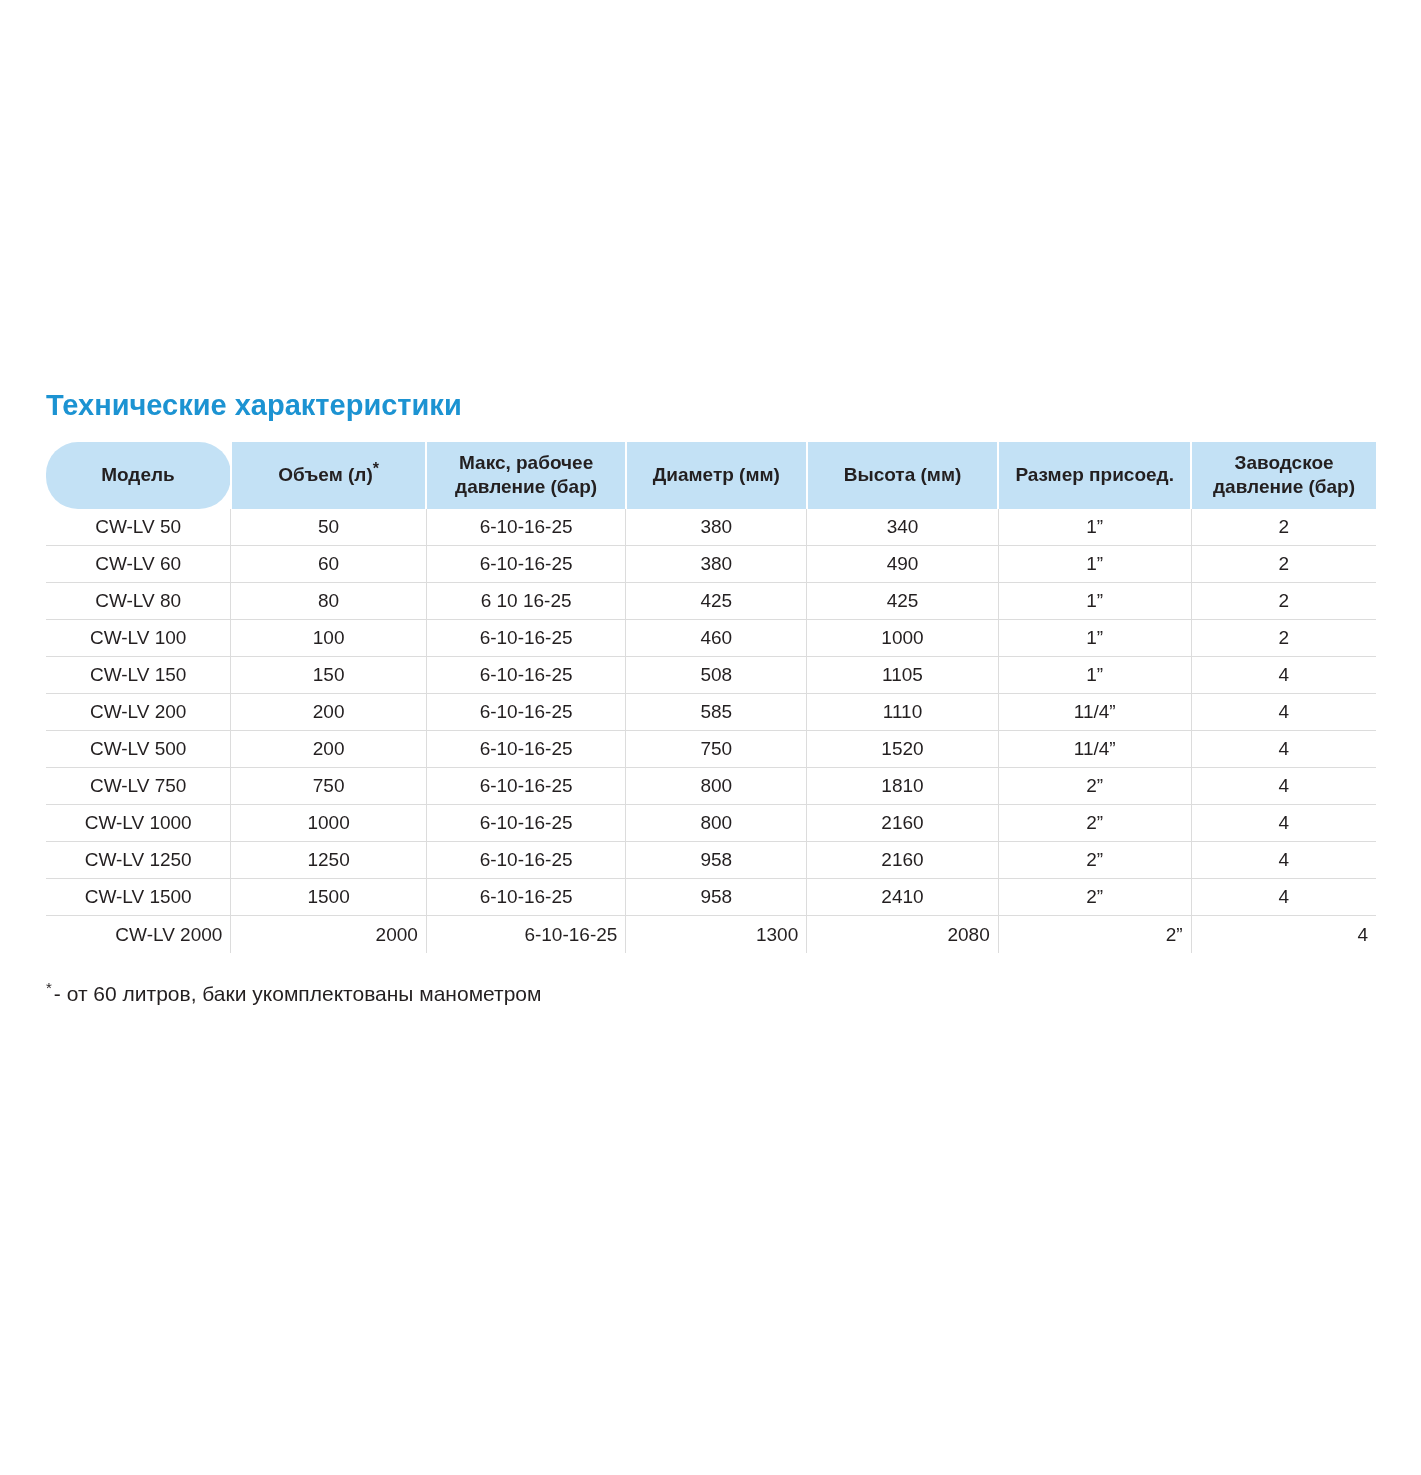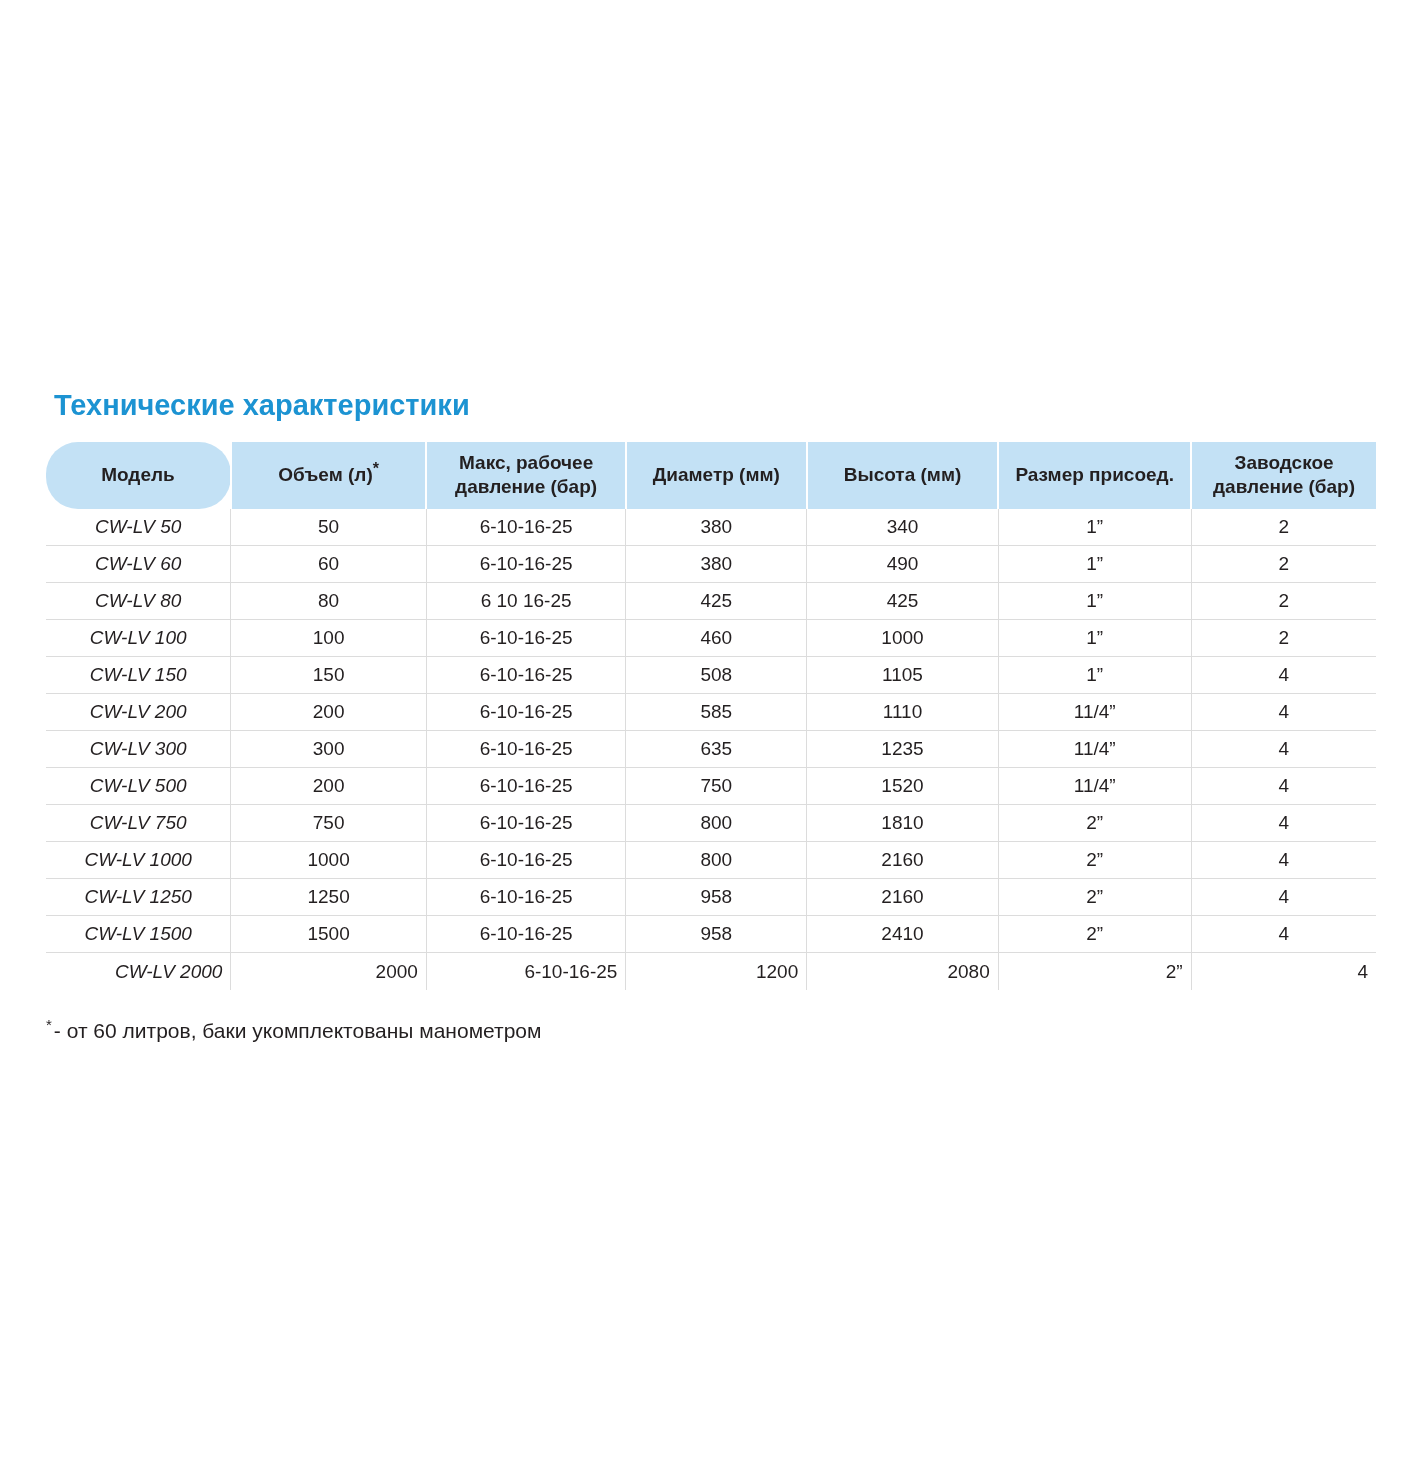--- a/index.html
+++ b/index.html
@@ -13,41 +13,41 @@
   body{
     width:1421px;height:1475px;background:#ffffff;position:relative;
     font-family:"Liberation Sans","DejaVu Sans",sans-serif;
     color:var(--body-text);
     -webkit-font-smoothing:antialiased;
   }
   .content{position:absolute;left:46px;top:390px;width:1330px;}
   .page-title{
     color:var(--title-blue);
     font-size:29px;font-weight:bold;
-    margin:0 0 20px 8px;line-height:1.1;
+    margin:0 0 20px 0;line-height:1.1;
   }
   table.spec{width:100%;border-collapse:collapse;table-layout:fixed;}
   col.c1{width:13.9%}col.c2{width:14.7%}col.c3{width:15.0%}
   col.c4{width:13.6%}col.c5{width:14.4%}col.c6{width:14.5%}col.c7{width:13.9%}
   thead th{
     background:var(--header-bg);
     font-size:19px;font-weight:bold;line-height:1.3;
     height:67px;padding:6px 12px;vertical-align:middle;text-align:center;
     border-left:2px solid #ffffff;
   }
   thead th:first-child{border-left:none;border-radius:32px;}
   thead th sup{font-size:16px;line-height:0;}
   tbody td{
     font-size:19px;text-align:center;vertical-align:middle;
     height:37px;padding:2px 8px;
     border-bottom:1px solid var(--grid-line);
     border-left:1px solid var(--grid-line);
     background:#ffffff;
   }
-  tbody td:first-child{border-left:none;font-style:italic;}
+  tbody td:first-child{border-left:none;}
   tbody tr:last-child td{border-bottom:none;text-align:right;}
   .footnote{
     margin:26px 0 0 0;font-size:21px;color:var(--body-text);
   }
   .footnote sup{font-size:15px;margin-right:2px;}
 </style>
 </head>
 <body>
 
 <div class="content">
@@ -123,29 +123,20 @@
         <tr>
           <td>CW-LV 200</td>
           <td>200</td>
           <td>6-10-16-25</td>
           <td>585</td>
           <td>1110</td>
           <td>11/4”</td>
           <td>4</td>
         </tr>
         <tr>
-          <td>CW-LV 300</td>
-          <td>300</td>
-          <td>6-10-16-25</td>
-          <td>635</td>
-          <td>1235</td>
-          <td>11/4”</td>
-          <td>4</td>
-        </tr>
-        <tr>
           <td>CW-LV 500</td>
           <td>200</td>
           <td>6-10-16-25</td>
           <td>750</td>
           <td>1520</td>
           <td>11/4”</td>
           <td>4</td>
         </tr>
         <tr>
           <td>CW-LV 750</td>
@@ -180,21 +171,21 @@
           <td>6-10-16-25</td>
           <td>958</td>
           <td>2410</td>
           <td>2”</td>
           <td>4</td>
         </tr>
         <tr>
           <td>CW-LV 2000</td>
           <td>2000</td>
           <td>6-10-16-25</td>
-          <td>1200</td>
+          <td>1300</td>
           <td>2080</td>
           <td>2”</td>
           <td>4</td>
         </tr>
       </tbody>
   </table>
 
   <p class="footnote"><sup>*</sup><span>- от 60 литров, баки укомплектованы манометром</span></p>
 </div>
 

